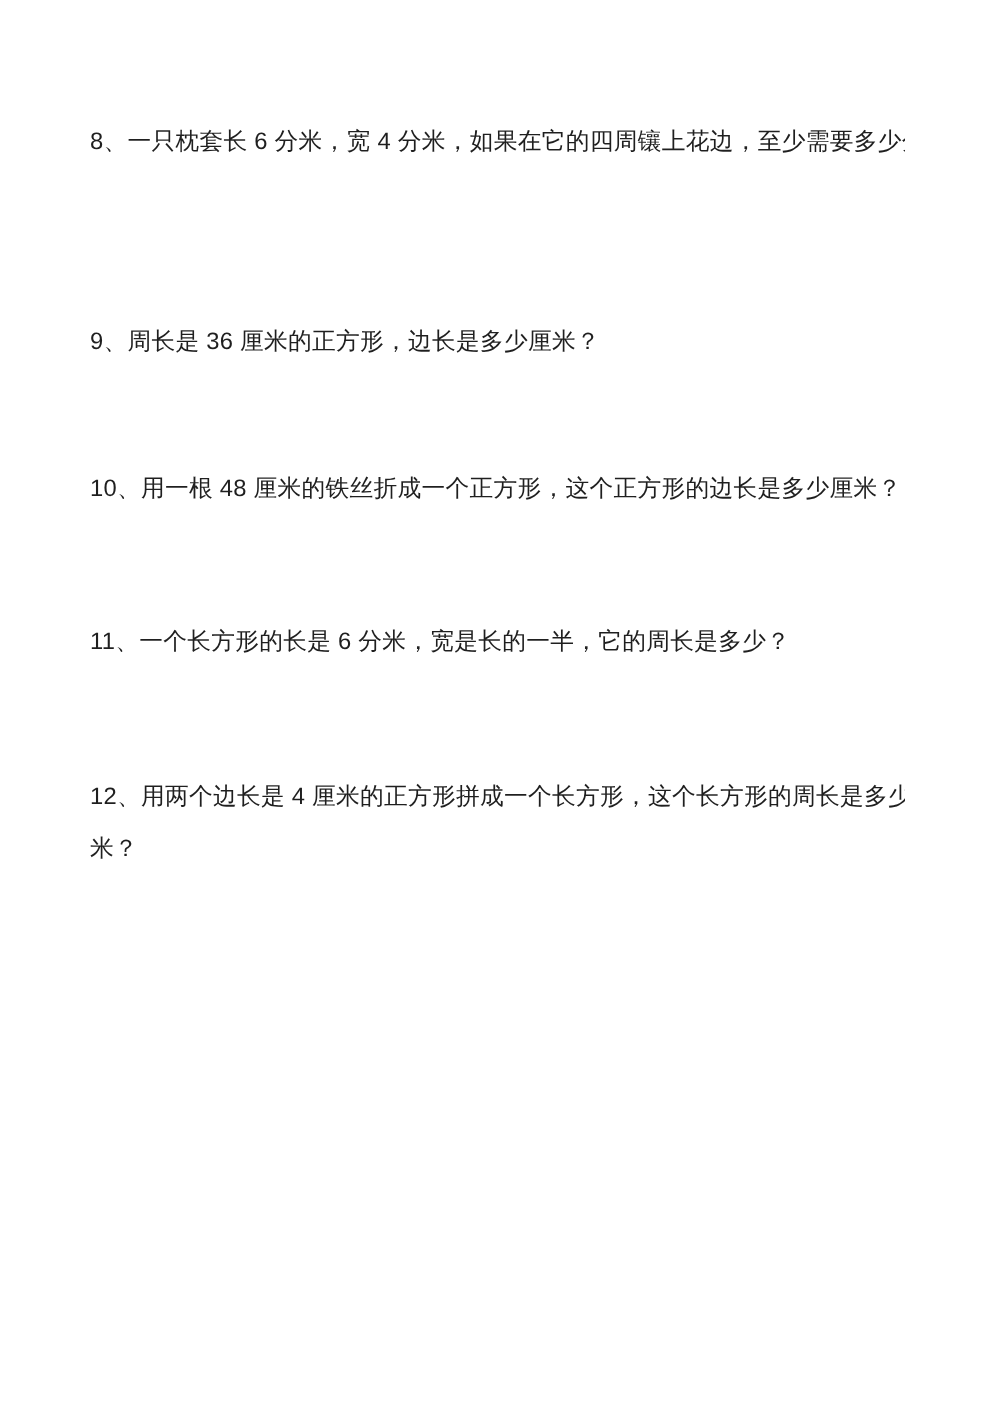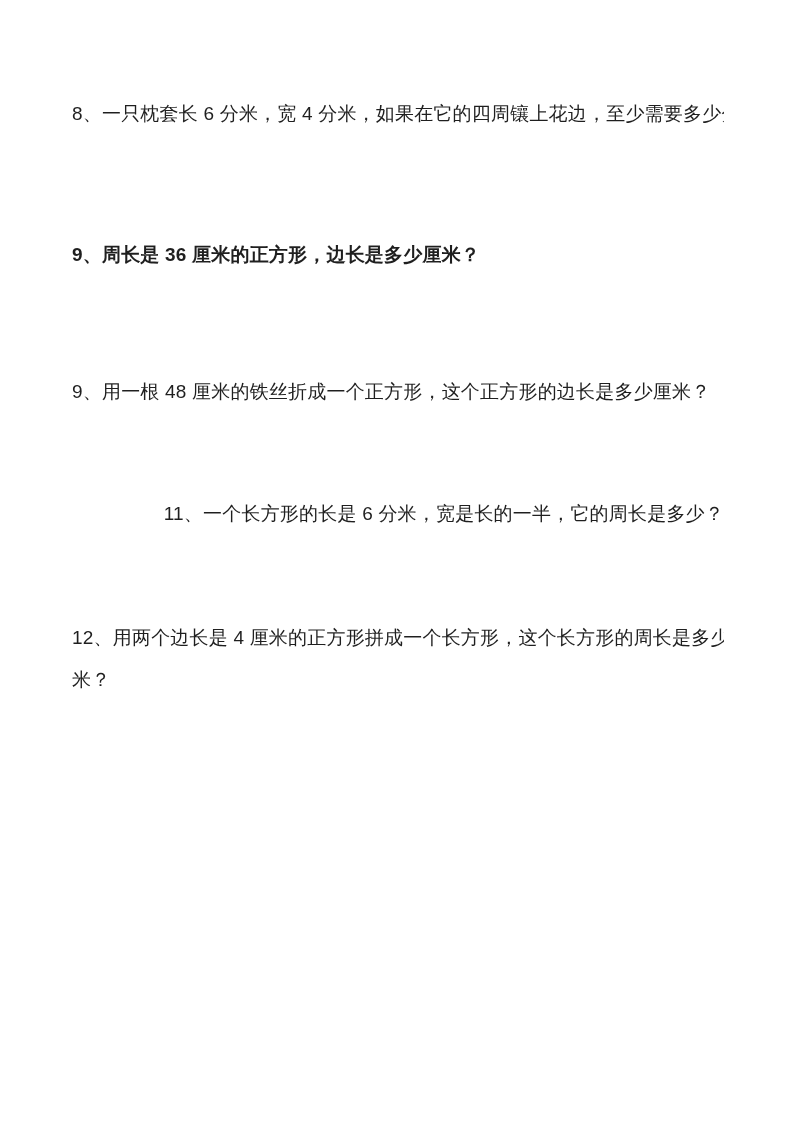--- a/index.html
+++ b/index.html
@@ -22,42 +22,42 @@
     font-size: 19px;
     line-height: 42px;
     font-weight: 400;
     letter-spacing: 0.2px;
   }
   .problem .line {
     white-space: nowrap;
     overflow: hidden;
   }
   .p8  { top: 93px;  }
-  .p9  { top: 234px; font-weight: bold; }
+  .p9  { top: 253px; }
   .p10 { top: 371px; }
-  .p11 { top: 493px; text-align: right; }
+  .p11 { top: 493px; }
   .p12 { top: 617px; }
   .p13 { top: 773px; }
   .p14 { top: 927px; }
 </style>
 </head>
 <body>
 
 <div class="page">
 
   <div class="problem p8">
     <div class="line">8、一只枕套长 6 分米，宽 4 分米，如果在它的四周镶上花边，至少需要多少分</div>
   </div>
 
   <div class="problem p9">
     <div class="line">9、周长是 36 厘米的正方形，边长是多少厘米？</div>
   </div>
 
   <div class="problem p10">
-    <div class="line">9、用一根 48 厘米的铁丝折成一个正方形，这个正方形的边长是多少厘米？</div>
+    <div class="line">10、用一根 48 厘米的铁丝折成一个正方形，这个正方形的边长是多少厘米？</div>
   </div>
 
   <div class="problem p11">
     <div class="line">11、一个长方形的长是 6 分米，宽是长的一半，它的周长是多少？</div>
   </div>
 
   <div class="problem p12">
     <div class="line">12、用两个边长是 4 厘米的正方形拼成一个长方形，这个长方形的周长是多少厘</div>
     <div class="line">米？</div>
   </div>

